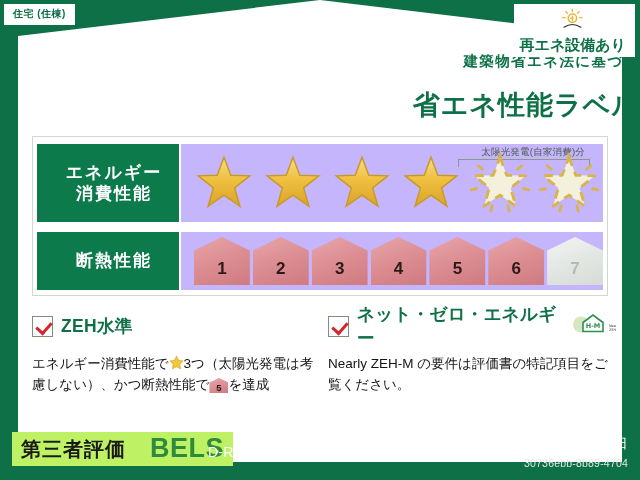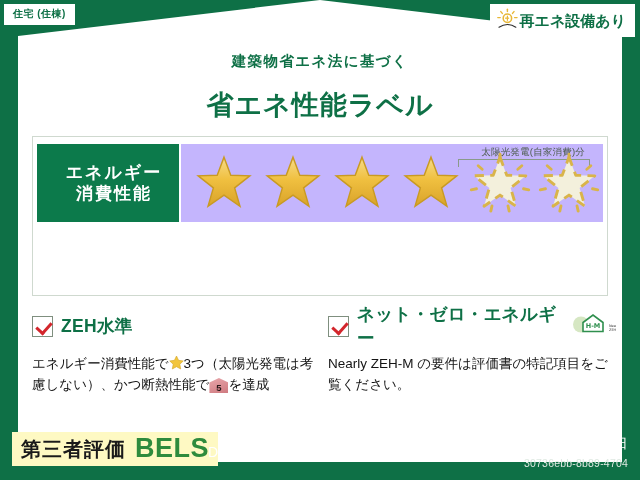--- a/index.html
+++ b/index.html
@@ -23,28 +23,28 @@
     position: absolute; left: 4px; top: 4px; z-index: 6;
     background: #fff; color: #0e7046;
     font-size: 10px; font-weight: bold; letter-spacing: .5px;
     padding: 5px 9px 6px 9px; line-height: 1;
   }
   .badge-right {
     position: absolute; right: 5px; top: 4px; z-index: 6;
     background: #fff; color: #0e7046;
     font-size: 15px; font-weight: bold;
     padding: 4px 9px 5px 6px; line-height: 1;
-    display: flex; align-items: center; 
+    display: flex; align-items: center; gap: 5px; flex-direction: column;
   }
   .sun-icon { width: 24px; height: 24px; display: block; flex: 0 0 auto; }
 
   
   .title-wrap {
     position: absolute; left: 0; right: 0; top: 52px; z-index: 5;
-    text-align: center; color: #0e7046;
+    text-align: right; color: #0e7046;
   }
   .title-sub { font-size: 14.5px; font-weight: bold; letter-spacing: 1.4px; }
   .title-main { font-size: 27px; font-weight: bold; letter-spacing: 1px; margin-top: 16px; }
 
   
   .perf-card {
     position: absolute; left: 32px; top: 136px; width: 576px; height: 160px;
     z-index: 5; background: #fff;
     border: 1px solid #cfd9cf;
   }
@@ -112,22 +112,22 @@
   .inline-badge {
     display: inline-block; width: 19px; height: 15px; vertical-align: -2px;
     background: linear-gradient(160deg, #e8a7ab, #cf7a80);
     clip-path: polygon(0 30%, 50% 0, 100% 30%, 100% 100%, 0 100%);
     color: #2a1a1a; font-size: 9.5px; font-weight: bold; text-align: center; line-height: 19px;
   }
 
   
   .footer { position: absolute; left: 0; right: 0; bottom: 0; height: 56px; z-index: 7; }
   .bels-chip {
-    position: absolute; left: 12px; bottom: 14px; background: #fef9c3;
-    padding: 3px 9px 4px 9px; display: flex; align-items: center; gap: 9px; line-height: 1;
+    position: absolute; left: 12px; bottom: 14px; background: #bef264;
+    padding: 3px 9px 4px 9px; display: flex; align-items: center; gap: 24px; line-height: 1;
   }
   .bels-jp { font-size: 20px; font-weight: bold; color: #1a1a1a; letter-spacing: 1px; }
   .bels-en { font-size: 27px; font-weight: bold; color: #2e8b3d; letter-spacing: .5px; }
   .project-name {
     position: absolute; left: 208px; bottom: 18px;
     color: #fff; font-size: 14px; letter-spacing: .2px;
   }
   .eval-date {
     position: absolute; right: 12px; bottom: 27px;
     color: #fff; font-size: 13.5px; letter-spacing: .3px;
@@ -252,20 +252,36 @@
                 <line x1="100" y1="62" x2="91" y2="60"></line>
                 <line x1="34" y1="99" x2="36" y2="90"></line>
                 <line x1="66" y1="99" x2="64" y2="90"></line>
               </g>
             </svg>
           </span>
         </div>
     </div>
   </div>
 
+  <div class="perf-row row-insul">
+    <div class="row-label">
+      <span>断熱性能</span>
+    </div>
+    <div class="row-body">
+      <div class="ins-badges" id="insul-container">
+          <div class="ins-badge">1</div>
+          <div class="ins-badge">2</div>
+          <div class="ins-badge">3</div>
+          <div class="ins-badge">4</div>
+          <div class="ins-badge">5</div>
+          <div class="ins-badge">6</div>
+          <div class="ins-badge off">7</div>
+        </div>
+    </div>
+  </div>
 </div>
 
 <div class="statements">
 
   <div class="stmt stmt-left">
     <div class="stmt-head">
       <span class="chk"></span>
       <span class="stmt-title">ZEH水準</span>
     </div>
     <div class="stmt-body">

